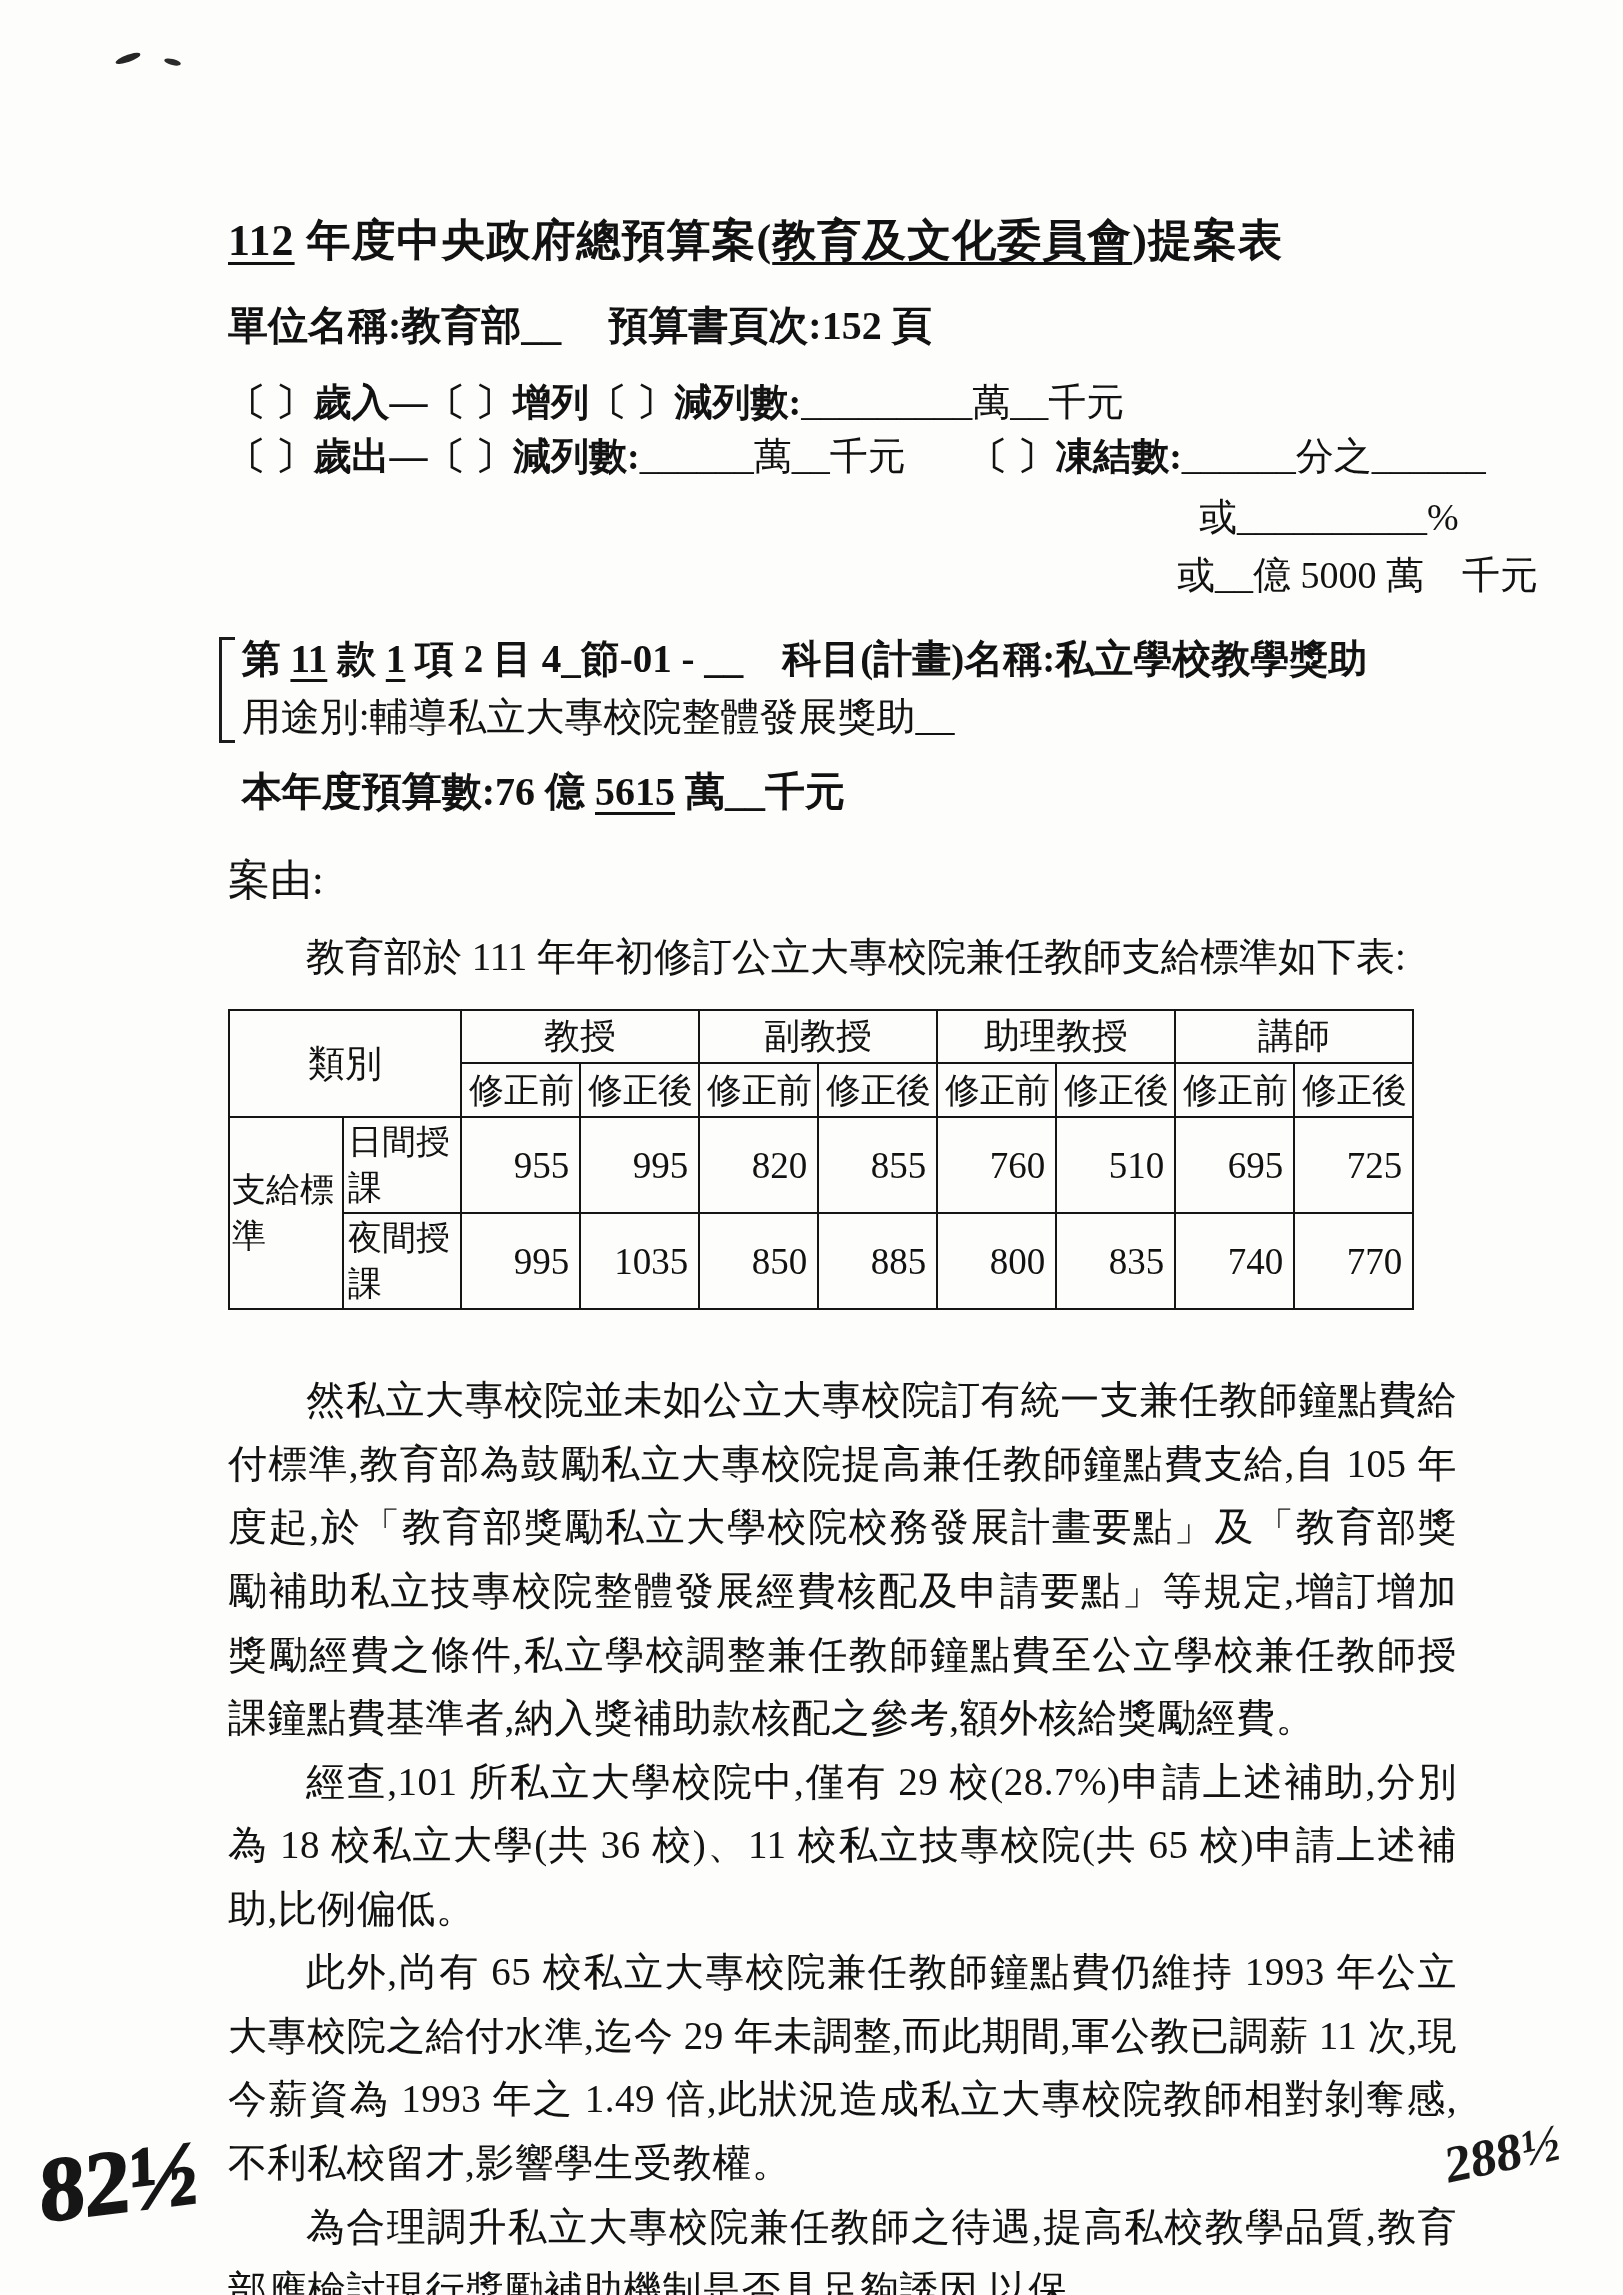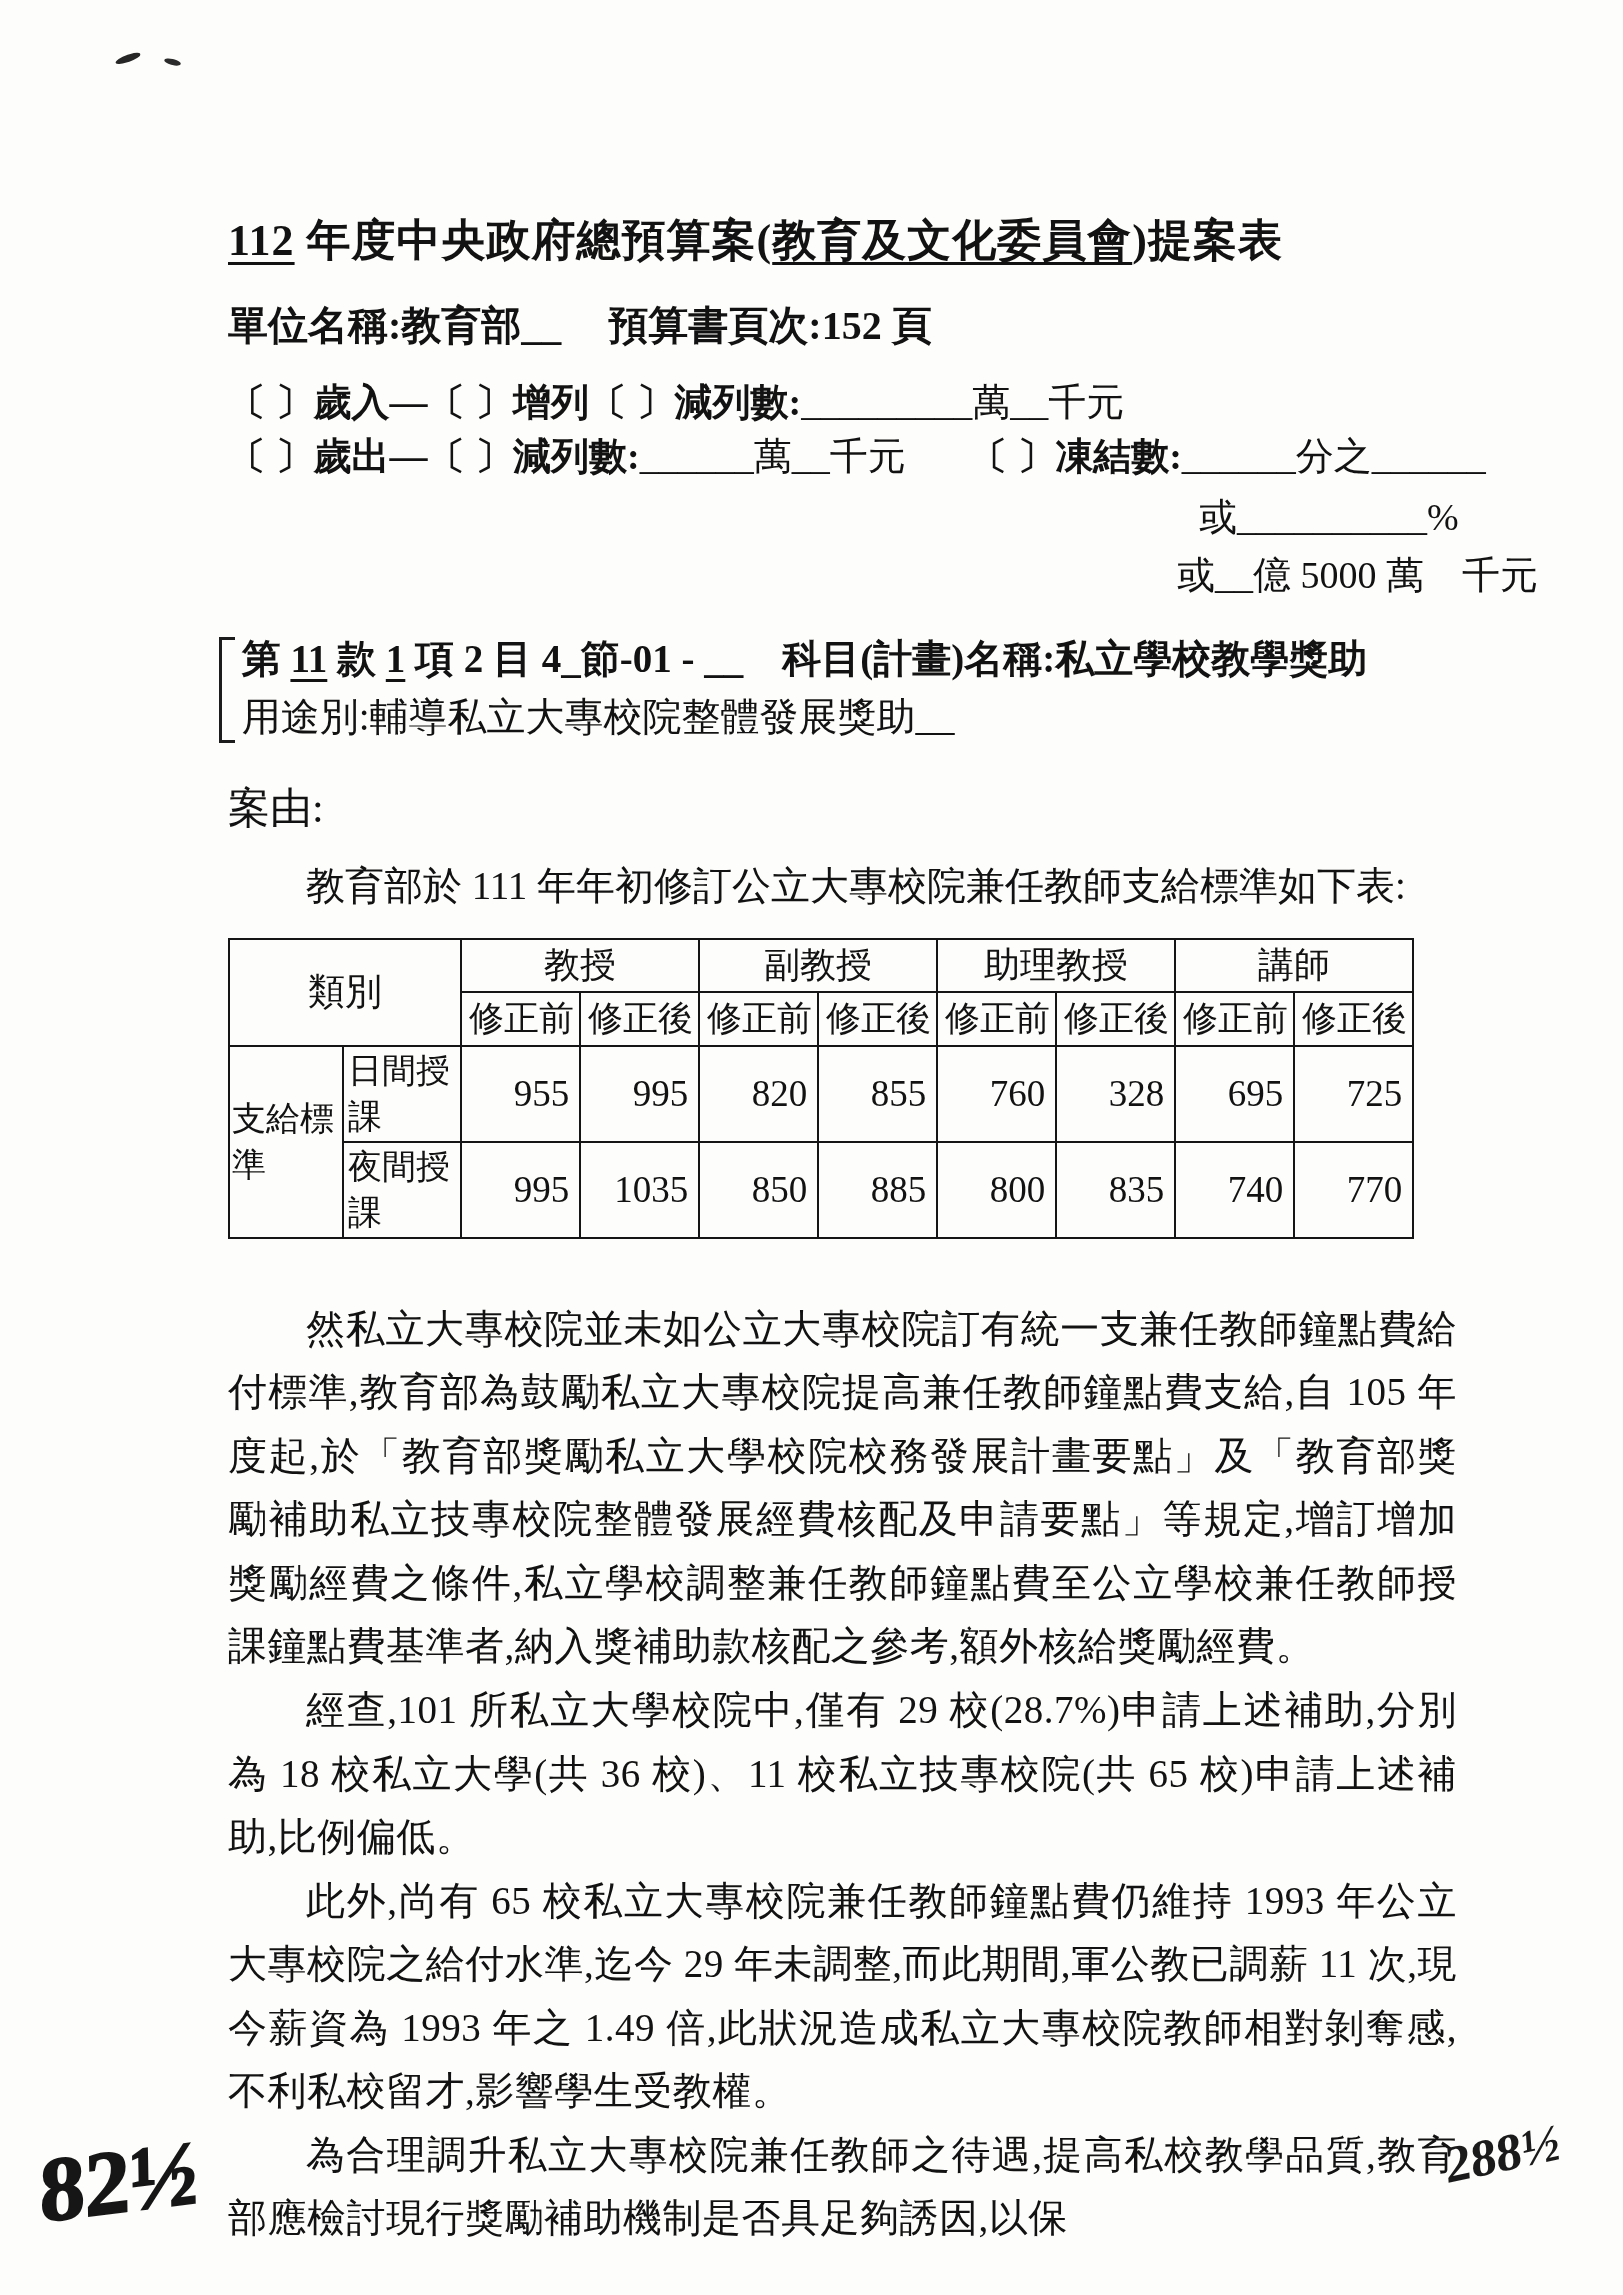--- a/index.html
+++ b/index.html
@@ -167,20 +167,21 @@
     <div class="or1">或__________%</div>
     <div class="or2">或__億 5000 萬　千元</div>
   </div>
 
   <div class="subject">
     <div class="subject-bracket"></div>
     <div class="subject-line1"><span>第 </span><span class="u">11</span><span> 款 </span><span class="u">1</span><span> 項 2 目 4_節-01 - __</span><span>　科目(計畫)名稱:私立學校教學獎助</span></div>
     <div class="subject-line2">用途別:輔導私立大專校院整體發展獎助__</div>
   </div>
 
+  <div class="budget-line"><span>本年度預算數:76 億 </span><span class="u">5615</span><span> 萬__千元</span></div>
 
   <div class="case-label">案由:</div>
 
   <p class="intro">教育部於 111 年年初修訂公立大專校院兼任教師支給標準如下表:</p>
 
   <table class="std">
     <colgroup>
       <col style="width:114px">
         <col style="width:118px">
       <col style="width:119px">
@@ -211,21 +212,21 @@
       <th class="cell-sub">修正後</th>
     </tr>
     <tr>
       <th class="cell-rowlabel" rowspan="2">支給標準</th>
       <th class="cell-rowname">日間授課</th>
       <td class="cell-num">955</td>
       <td class="cell-num">995</td>
       <td class="cell-num">820</td>
       <td class="cell-num">855</td>
       <td class="cell-num">760</td>
-      <td class="cell-num">328</td>
+      <td class="cell-num">510</td>
       <td class="cell-num">695</td>
       <td class="cell-num">725</td>
     </tr>
     <tr>
       <th class="cell-rowname">夜間授課</th>
       <td class="cell-num">995</td>
       <td class="cell-num">1035</td>
       <td class="cell-num">850</td>
       <td class="cell-num">885</td>
       <td class="cell-num">800</td>

